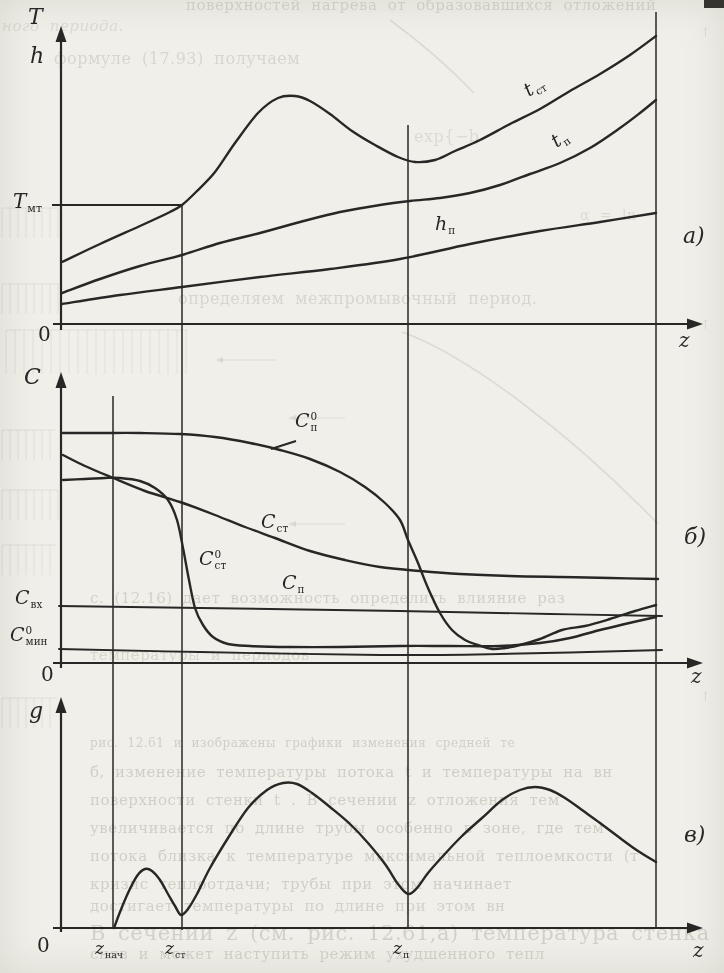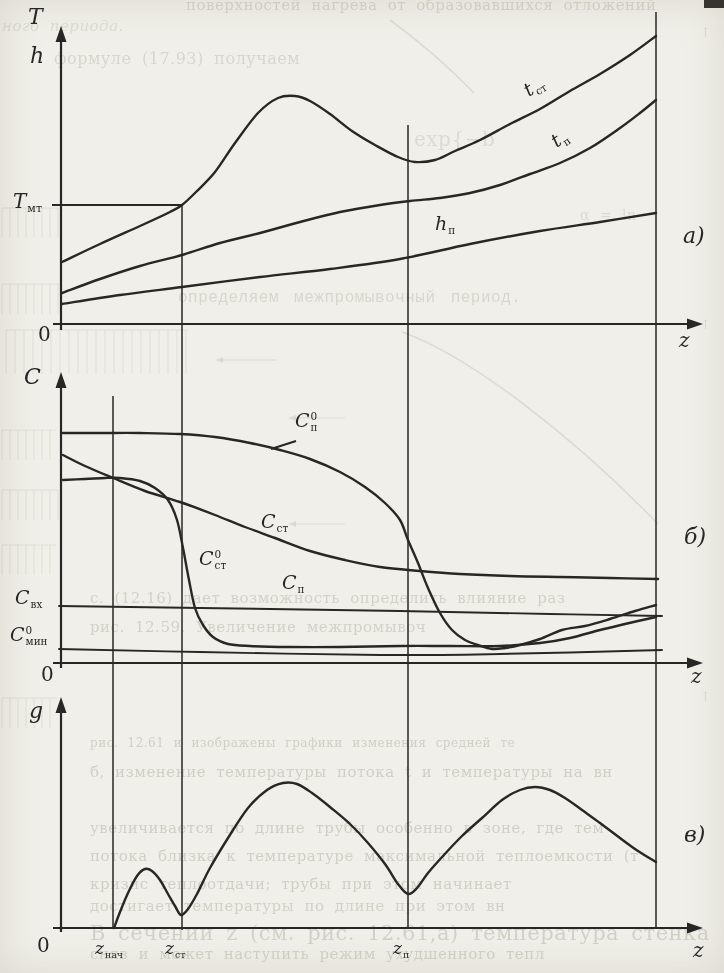--- a/index.html
+++ b/index.html
@@ -20,27 +20,28 @@
   .corner{position:absolute;z-index:4;background:#35342f;}
 </style>
 </head>
 <body>
 
 <div id="canvas" style="background: rgb(240, 239, 233);">
   <div id="ghost-texts">
       <div class="ghost" style="left: 186px; top: -3px; font-size: 15px; opacity: 0.22;">поверхностей нагрева от образовавшихся отложений</div>
       <div class="ghost" style="left: 2px; top: 18px; font-size: 15px; opacity: 0.16; font-style: italic;">ного периода.</div>
       <div class="ghost" style="left: 54px; top: 50px; font-size: 16px; opacity: 0.2;">формуле (17.93) получаем</div>
-      <div class="ghost" style="left: 414px; top: 128px; font-size: 20px; opacity: 0.16;">exp{−b</div>
+      <div class="ghost" style="left: 414px; top: 128px; font-size: 16px; opacity: 0.16;">exp{−b</div>
       <div class="ghost" style="left: 580px; top: 208px; font-size: 14px; opacity: 0.16;">α  =  ln</div>
-      <div class="ghost" style="left: 178px; top: 290px; font-size: 16px; opacity: 0.2; font-family: Liberation Mono, monospace;">определяем  межпромывочный  период.</div>
+      <div class="ghost" style="left: 178px; top: 290px; font-size: 16px; opacity: 0.2;">определяем  межпромывочный  период.</div>
       <div class="ghost" style="left: 90px; top: 590px; font-size: 15px; opacity: 0.24;">с. (12.16)  дает  возможность  определить  влияние  раз</div>
-      <div class="ghost" style="left: 90px; top: 619px; font-size: 15px; opacity: 0.24;">рис. 12.59.  Увеличение   межпромывоч</div>
+      <div class="ghost" style="left: 90px; top: 647px; font-size: 15px; opacity: 0.2;">температуры  и  периодов</div>
       <div class="ghost" style="left: 90px; top: 737px; font-size: 12px; opacity: 0.26;">рис. 12.61  и  изображены  графики  изменения  средней  те</div>
       <div class="ghost" style="left: 90px; top: 764px; font-size: 15px; opacity: 0.26;">б,  изменение  температуры  потока  t   и  температуры  на  вн</div>
+      <div class="ghost" style="left: 90px; top: 792px; font-size: 15px; opacity: 0.26;">поверхности  стенки  t .  В  сечении  z   отложения  тем</div>
       <div class="ghost" style="left: 90px; top: 820px; font-size: 15px; opacity: 0.26;">увеличивается  по  длине  трубы  особенно  в  зоне,  где  тем</div>
       <div class="ghost" style="left: 90px; top: 848px; font-size: 15px; opacity: 0.26;">потока  близка  к  температуре  максимальной  теплоемкости  (т</div>
       <div class="ghost" style="left: 90px; top: 876px; font-size: 15px; opacity: 0.26;">кризис  теплоотдачи;  трубы  при  этом  начинает</div>
       <div class="ghost" style="left: 90px; top: 898px; font-size: 15px; opacity: 0.24;">достигает  температуры  по  длине  при  этом  вн</div>
       <div class="ghost" style="left: 90px; top: 922px; font-size: 21px; opacity: 0.24;">В  сечении  z    (см.  рис.  12.61,а)  температура  стенка</div>
       <div class="ghost" style="left: 90px; top: 946px; font-size: 15px; opacity: 0.24;">сняв  и  может  наступить  режим  ухудшенного  тепл</div>
       <div class="ghost" style="left: 700px; top: 26px; font-size: 13px; opacity: 0.15;">↑</div>
       <div class="ghost" style="left: 700px; top: 318px; font-size: 13px; opacity: 0.15;">↑</div>
       <div class="ghost" style="left: 700px; top: 690px; font-size: 13px; opacity: 0.15;">↑</div>
     </div>

